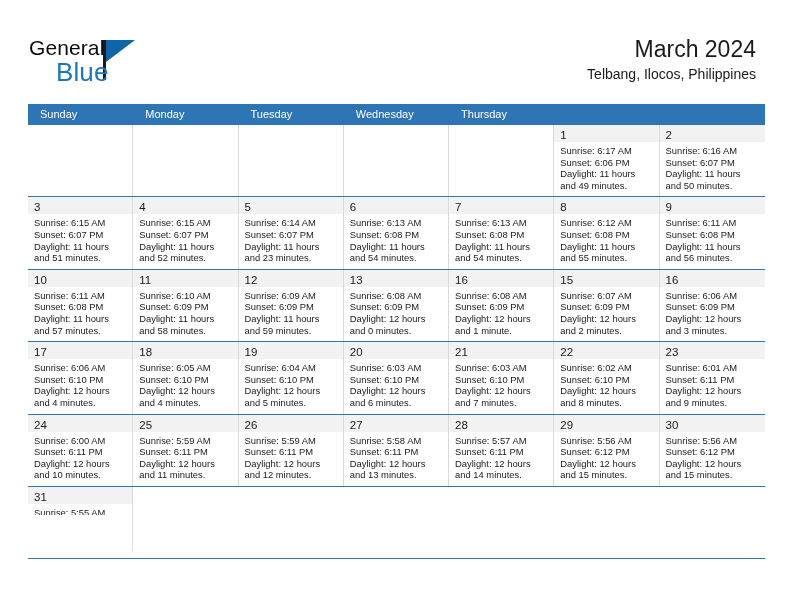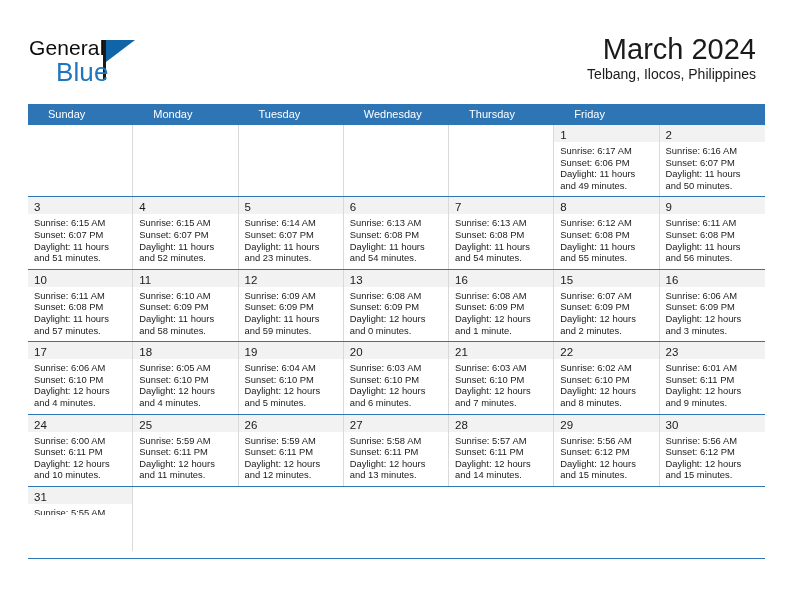--- a/index.html
+++ b/index.html
@@ -73,21 +73,21 @@
     background: #1a1a1a;
   }
 
   .title-wrap {
     position: absolute;
     right: 36px;
     top: 34px;
     text-align: right;
   }
   .cal-title {
-    font-size: 29px;
+    font-size: 23px;
     color: #1a1a1a;
     line-height: 30px;
     white-space: nowrap;
   }
   .cal-sub {
     font-size: 14px;
     color: #1a1a1a;
     line-height: 20px;
     white-space: nowrap;
   }
@@ -100,21 +100,21 @@
     width: 737px;
   }
   .weekhead {
     display: flex;
     background: #2e75b6;
     height: 21px;
   }
   .weekhead .wh {
     width: 105.28px;
     box-sizing: border-box;
-    padding-left: 20px;
+    padding-left: 12px;
     color: #ffffff;
     font-size: 11px;
     line-height: 21px;
     white-space: nowrap;
     overflow: hidden;
   }
 
   .week {
     display: flex;
     border-bottom: 1.2px solid #2e75b6;
@@ -183,21 +183,20 @@
 
   </div>
 
   <div class="calendar">
     <div class="weekhead">
         <div class="wh">Sunday</div>
         <div class="wh">Monday</div>
         <div class="wh">Tuesday</div>
         <div class="wh">Wednesday</div>
         <div class="wh">Thursday</div>
-        <div class="wh">Friday</div>
       </div>
     <div id="weeks-container">
         <div class="week">
           <div class="cell blank">
             <div class="datebar"></div>
           </div>
           <div class="cell blank">
             <div class="datebar"></div>
           </div>
           <div class="cell blank">

